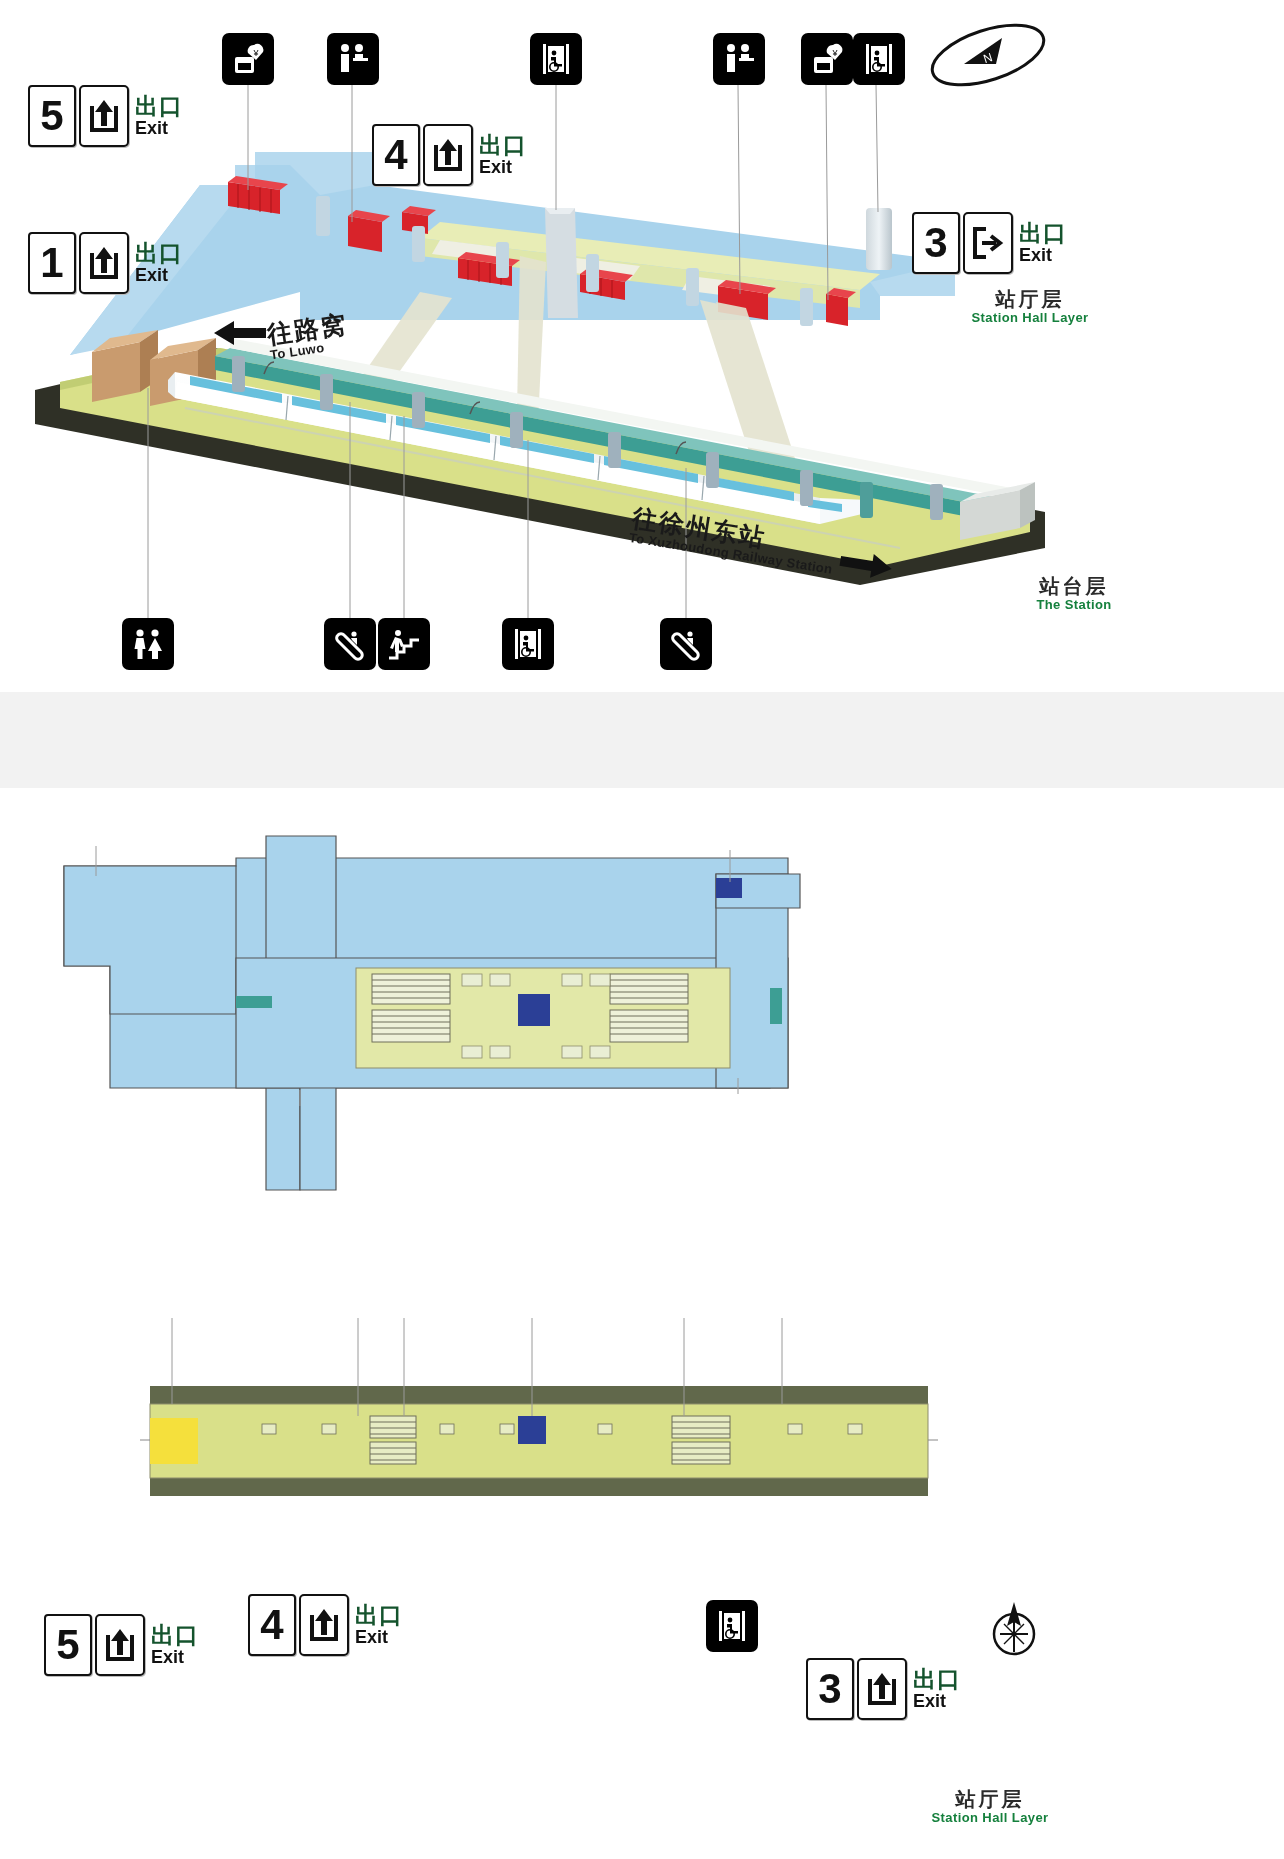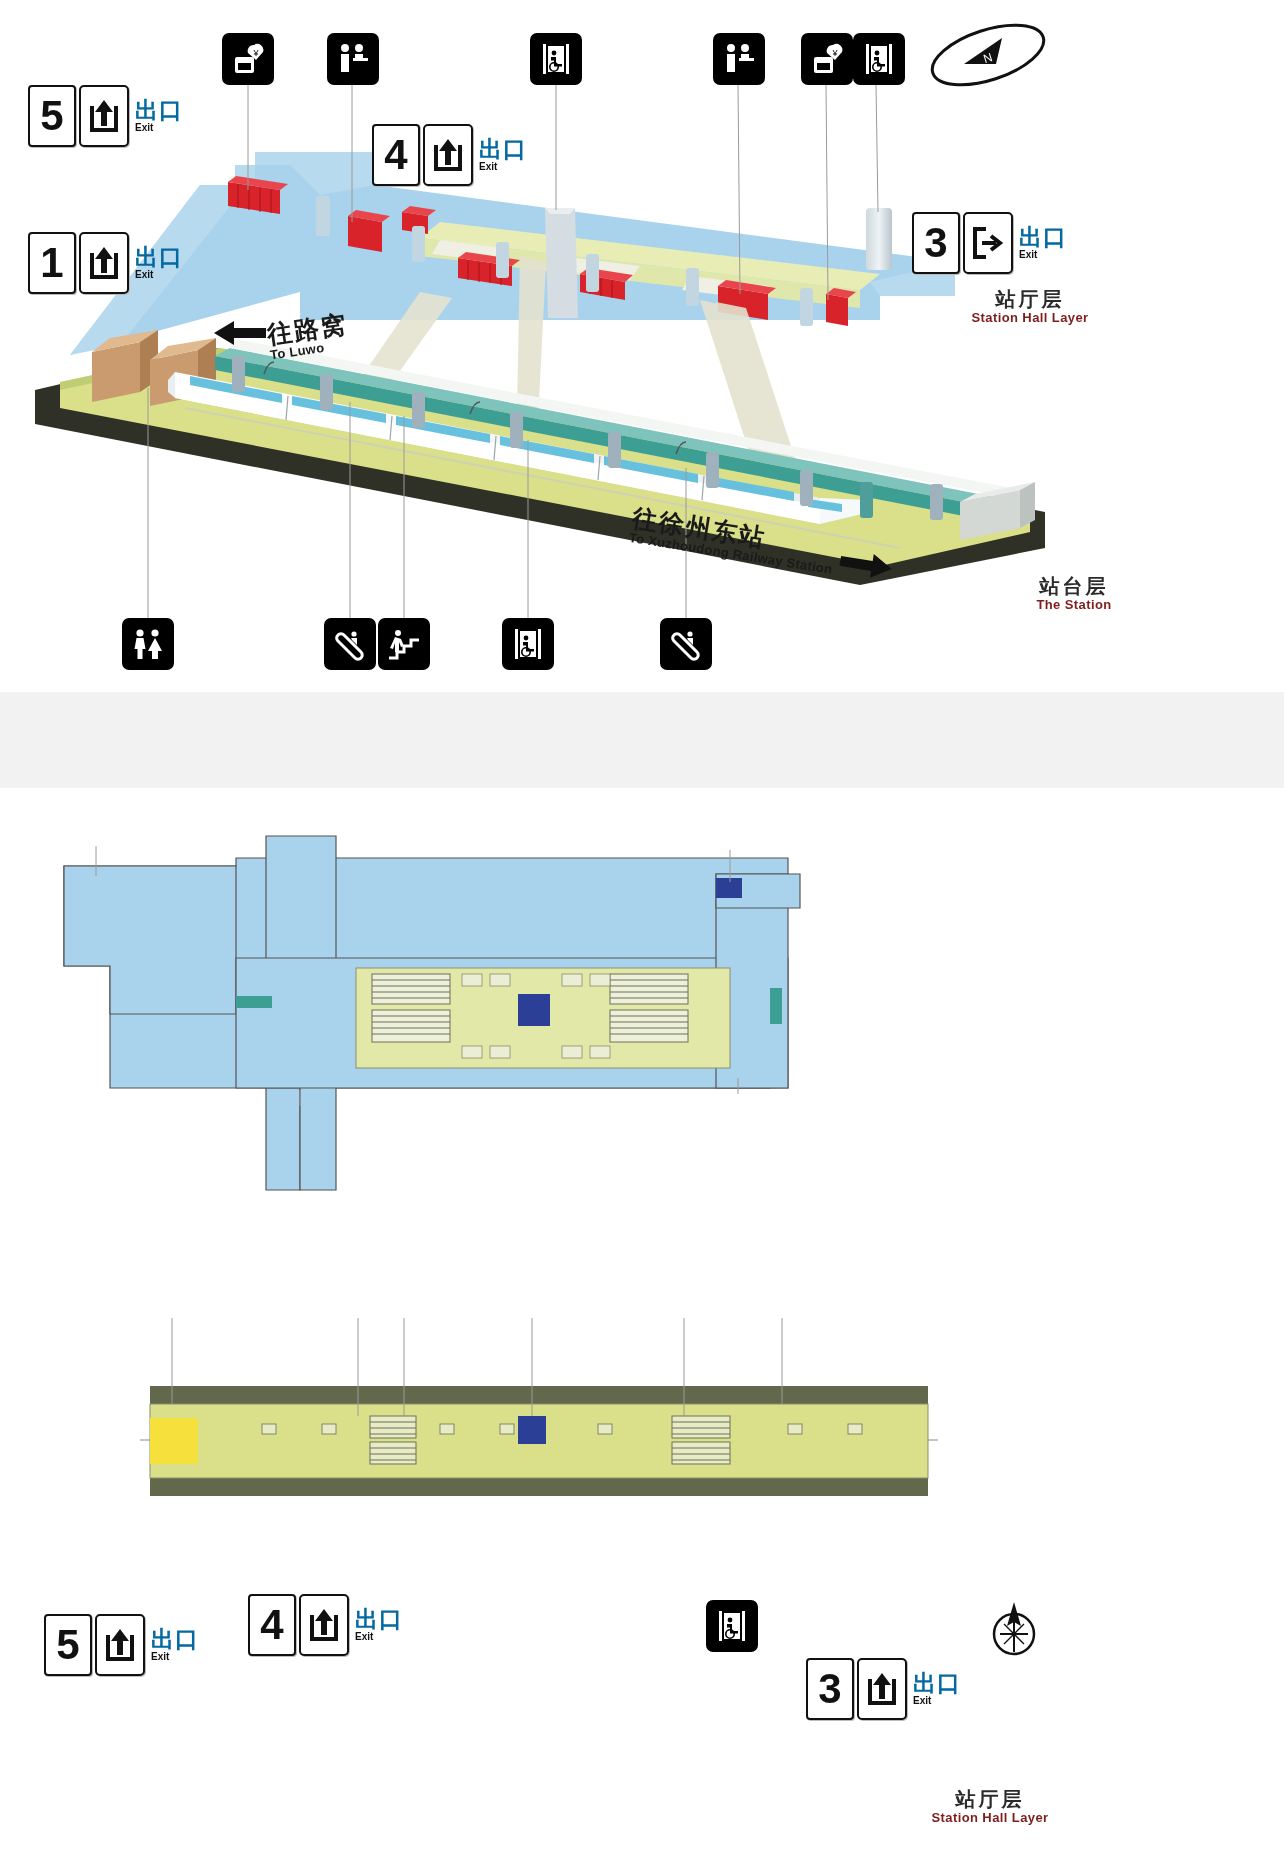--- a/index.html
+++ b/index.html
@@ -12,39 +12,39 @@
 
   
   .exit-sign{position:absolute;display:flex;align-items:center;gap:3px;}
   .exit-num{width:44px;height:58px;border:2px solid #111;border-radius:4px;background:#fff;
             display:flex;align-items:center;justify-content:center;
             font-size:42px;font-weight:bold;color:#111;line-height:1;box-shadow:1px 1px 0 #bbb;}
   .exit-ico{width:46px;height:58px;border:2px solid #111;border-radius:5px;background:#fff;
             display:flex;align-items:center;justify-content:center;box-shadow:1px 1px 0 #bbb;}
   .exit-ico svg{display:block;}
   .exit-txt{margin-left:3px;line-height:1;}
-  .exit-cn{font-size:23px;font-weight:bold;color:#0369a1;letter-spacing:1px;display:block;}
-  .exit-en{font-size:10px;font-weight:bold;color:#111;display:block;margin-top:1px;}
+  .exit-cn{font-size:23px;font-weight:bold;color:#14532d;letter-spacing:1px;display:block;}
+  .exit-en{font-size:18px;font-weight:bold;color:#111;display:block;margin-top:1px;}
 
   
   .pic{position:absolute;background:#000;border-radius:7px;display:flex;
        align-items:center;justify-content:center;}
   .pic.sz{width:52px;height:52px;}
   .pic svg{display:block;}
 
   
   .dir{position:absolute;white-space:nowrap;}
   .dir .cn{font-size:25px;font-weight:bold;color:#1a1a1a;letter-spacing:2px;display:block;line-height:1.05;}
   .dir .en{font-size:13px;font-weight:bold;color:#1a1a1a;display:block;letter-spacing:.3px;}
   .arrow{position:absolute;}
 
   
   .layer-lbl{position:absolute;text-align:center;white-space:nowrap;}
   .layer-lbl .cn{font-size:20px;font-weight:bold;color:#2b2b2b;letter-spacing:3px;display:block;line-height:1.1;}
-  .layer-lbl .en{font-size:13px;font-weight:bold;color:#7f1d1d;display:block;letter-spacing:.4px;}
+  .layer-lbl .en{font-size:13px;font-weight:bold;color:#15803d;display:block;letter-spacing:.4px;}
 
   
   .compass{position:absolute;}
 
   
   .iso{position:absolute;left:0;top:0;width:1284px;height:692px;}
 
   
   .plan{position:absolute;left:0;top:0;width:1284px;height:1071px;}
 </style>

